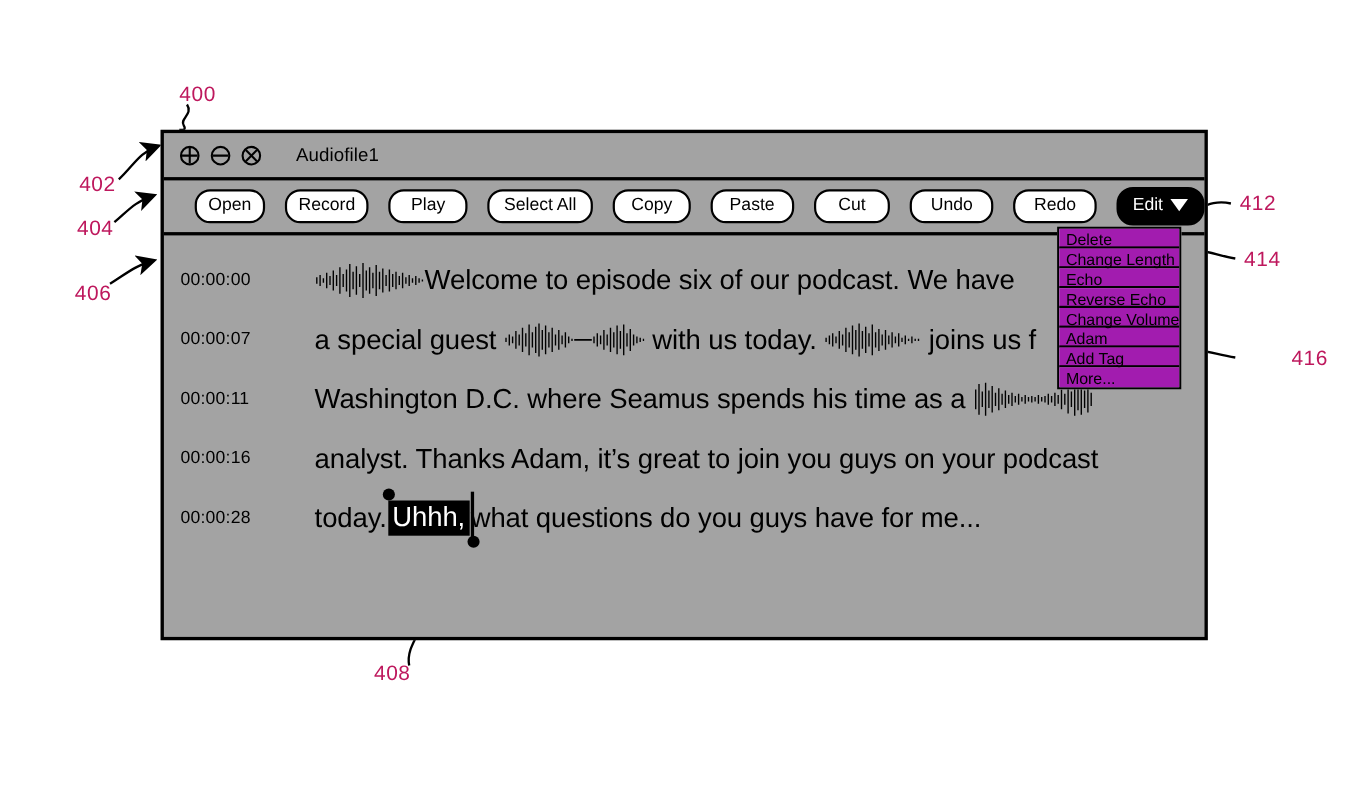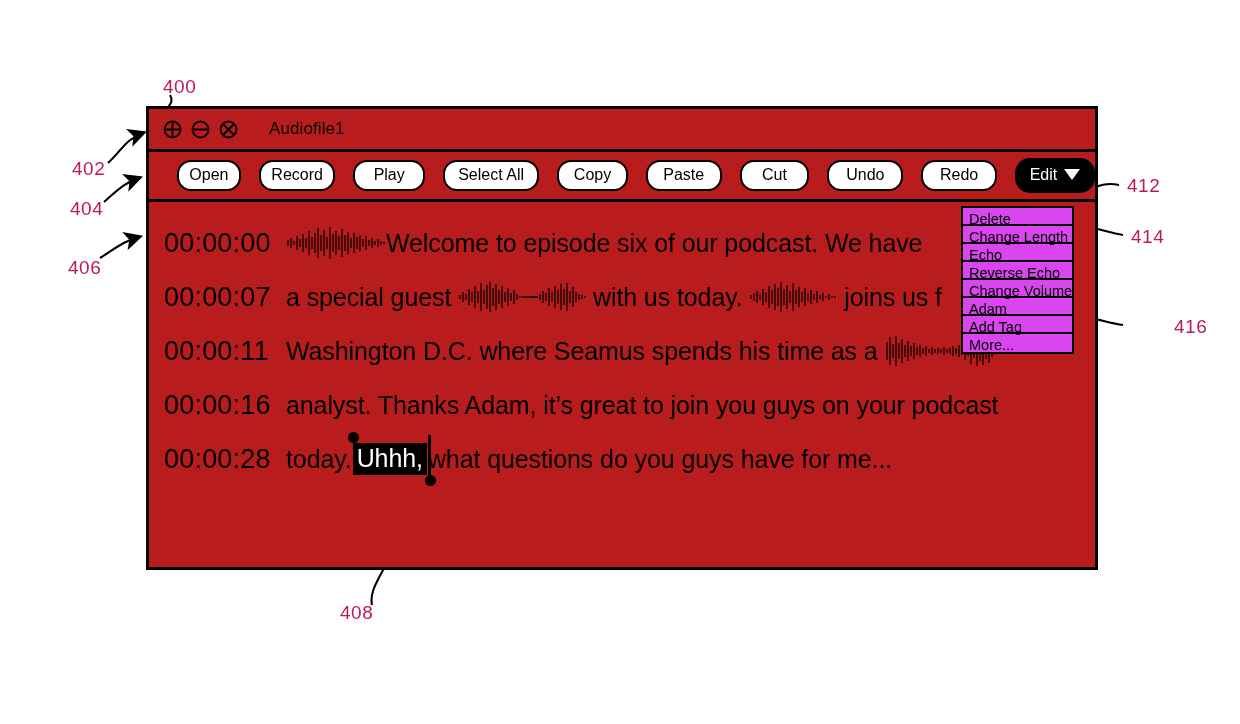--- a/index.html
+++ b/index.html
@@ -20,24 +20,24 @@
     font-size:19px;
     letter-spacing:.5px;
     color:#be185d;
     white-space:nowrap;
   }
   .leaders{position:absolute;left:0;top:0;width:1240px;height:724px;pointer-events:none;}
 
   
   .app-window{
     position:absolute;
-    left:146px;top:106px;
+    left:146px;top:118px;
     width:952px;height:464px;
     border:3px solid #000;
-    background:#b91c1c;
+    background:#a3a3a3;
     box-sizing:border-box;
   }
   .titlebar{
     position:relative;
     height:43px;
     border-bottom:3px solid #000;
     display:flex;align-items:center;
     padding-left:14px;
     box-sizing:border-box;
   }
@@ -109,41 +109,41 @@
     border:2px solid #000;
     background:#fff;
     box-sizing:border-box;
     z-index:5;
   }
   .menu-item{
     font-size:14.5px;
     line-height:1;
     padding:4px 0 4px 6px;
     border-bottom:2px solid #000;
-    background:#d946ef;
+    background:#a21caf;
     white-space:nowrap;
     box-sizing:border-box;
     height:18px;
   }
   .menu-item:last-child{border-bottom:none;}
 
   
   .transcript{
     position:relative;
     padding-top:14px;
   }
   .trow{
     display:flex;
     align-items:center;
     height:54px;
     padding-left:15px;
     box-sizing:border-box;
   }
   .tstamp{
-    font-size:27px;
+    font-size:16px;
     width:122px;
     flex:0 0 122px;
     letter-spacing:.2px;
   }
   .ttext{
     font-size:25px;
     letter-spacing:-.1px;
     display:flex;
     align-items:center;
     white-space:nowrap;

